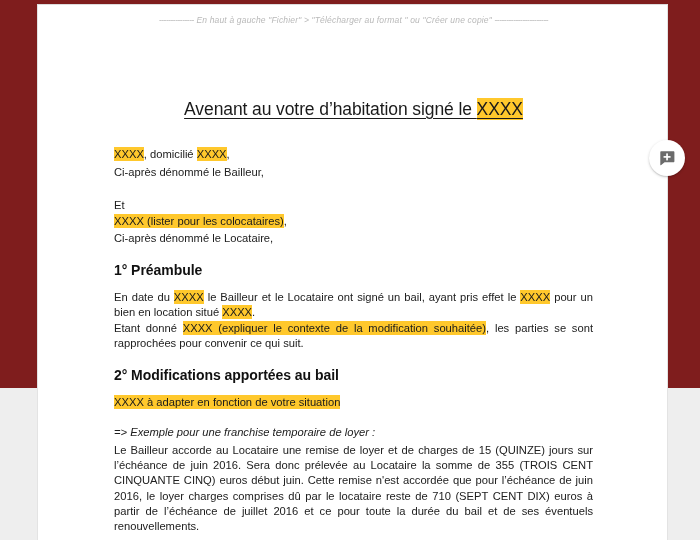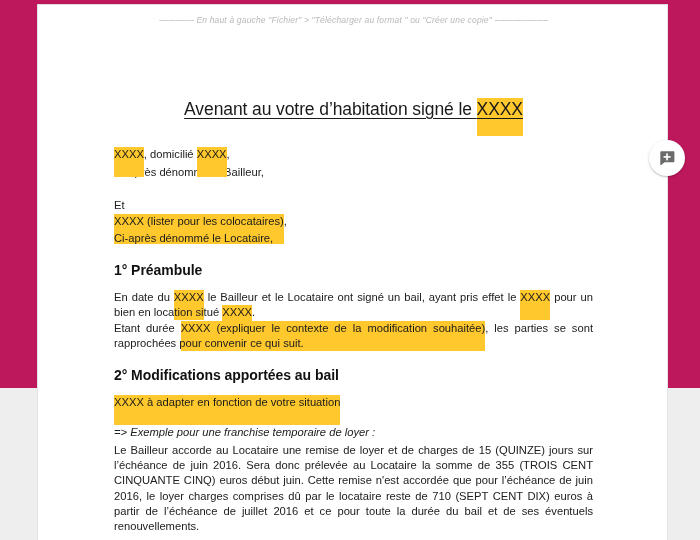--- a/index.html
+++ b/index.html
@@ -13,21 +13,21 @@
     overflow: hidden;
     background: #eeeeee;
     font-family: "Liberation Sans", "DejaVu Sans", sans-serif;
     -webkit-font-smoothing: antialiased;
   }
 
   .doc-viewport {
     position: relative;
     width: 700px;
     height: 388px;
-    background: #be185d;
+    background: #7f1d1d;
   }
 
   
   .page {
     position: absolute;
     left: 37px;
     top: 4px;
     width: 631px;
     min-height: 560px;
     background: #ffffff;
@@ -90,21 +90,21 @@
     font-size: 14px;
     color: #111111;
     letter-spacing: -0.05px;
   }
   .txt.italic { font-style: italic; }
 
   
   .hl {
     background-color: #ffc82c;
     color: #1a1a1a;
-    padding: 1px 0 17px 0;
+    padding: 1px 0 1px 0;
     box-decoration-break: clone;
     -webkit-box-decoration-break: clone;
   }
   .hl-gray {
     background-color: #d9d9d9;
     color: #1a1a1a;
     padding: 1px 0;
   }
 
   
@@ -157,21 +157,21 @@
 
     <div class="txt" style="left:76px; top:226px;">Ci-après dénommé le Locataire,</div>
 
     <div class="txt heading" style="left:76px; top:258px;">1° Préambule</div>
 
     <div class="txt justify" style="left:76px; top:285px;">
       <span>En date du </span><span class="hl">XXXX</span><span> le Bailleur et le Locataire ont signé un bail, ayant pris effet le </span><span class="hl">XXXX</span><span> pour un bien en location situé </span><span class="hl">XXXX</span><span>.</span>
     </div>
 
     <div class="txt justify" style="left:76px; top:316px;">
-      <span>Etant durée </span><span class="hl">XXXX (expliquer le contexte de la modification souhaitée)</span><span>, les parties se sont rapprochées pour convenir ce qui suit.</span>
+      <span>Etant donné </span><span class="hl">XXXX (expliquer le contexte de la modification souhaitée)</span><span>, les parties se sont rapprochées pour convenir ce qui suit.</span>
     </div>
 
     <div class="txt heading" style="left:76px; top:363px;">2° Modifications apportées au bail</div>
 
     <div class="txt" style="left:76px; top:390px;">
       <span class="hl">XXXX à adapter en fonction de votre situation</span>
     </div>
 
     <div class="txt italic" style="left:76px; top:420px;">=&gt; Exemple pour une franchise temporaire de loyer :</div>
 

